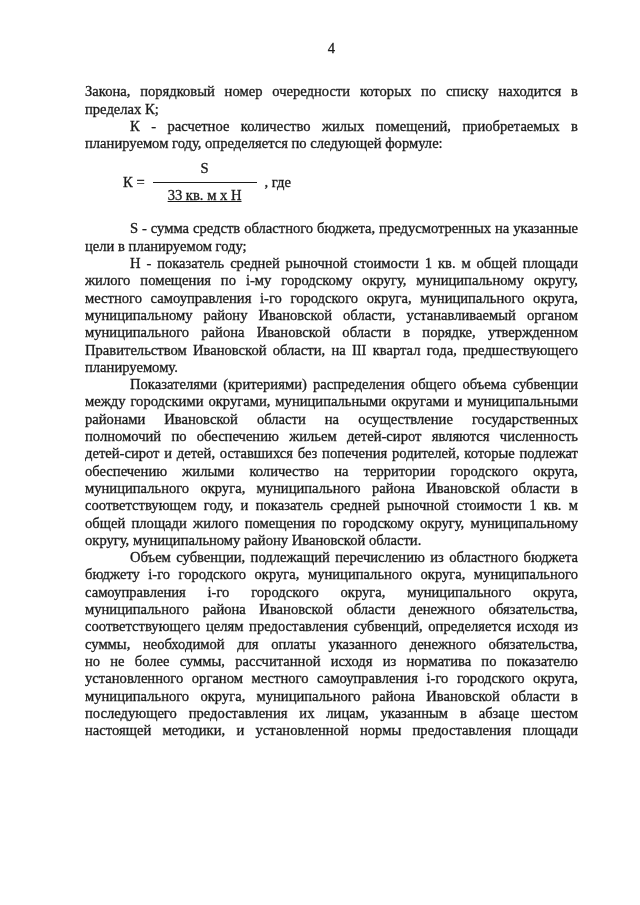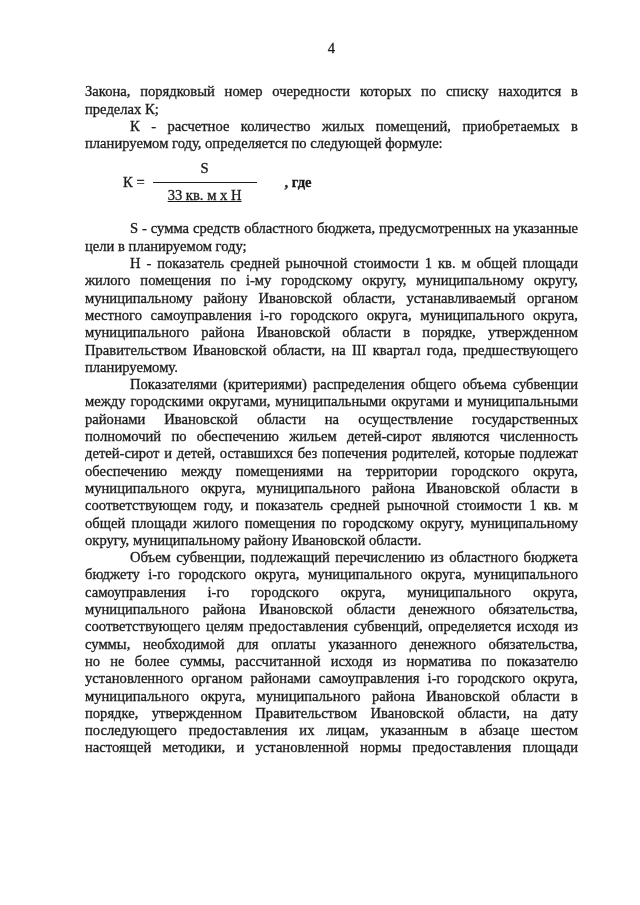--- a/index.html
+++ b/index.html
@@ -56,21 +56,21 @@
     margin: 0 8px;
   }
   .frac .num { line-height: 17px; padding-bottom: 5px; }
   .frac .den {
     line-height: 17px;
     border-top: 1.6px solid #1a1a1a;
     padding: 4px 15px 0 15px;
     white-space: nowrap;
     text-decoration: underline;
   }
-  .formula-suffix { white-space: nowrap; margin-left: 20px; font-weight: bold; }
+  .formula-suffix { white-space: nowrap; margin-left: 0; }
 </style>
 </head>
 <body>
 
 <div class="page">
   <div class="content">
 
     <div class="page-num">4</div>
 
     <div id="paras-before">
@@ -94,48 +94,47 @@
     </div>
 
     <div id="paras-after">
         <div class="para">
           <div class="line just ind">S - сумма средств областного бюджета, предусмотренных на указанные</div>
           <div class="line">цели в планируемом году;</div>
         </div>
         <div class="para">
           <div class="line just ind">Н - показатель средней рыночной стоимости 1 кв. м общей площади</div>
           <div class="line just">жилого помещения по i-му городскому округу, муниципальному округу,</div>
+          <div class="line just">местного самоуправления i-го городского округа, муниципального округа,</div>
           <div class="line just">муниципальному району Ивановской области, устанавливаемый органом</div>
-          <div class="line just">местного самоуправления i-го городского округа, муниципального округа,</div>
           <div class="line just">муниципального района Ивановской области в порядке, утвержденном</div>
           <div class="line just">Правительством Ивановской области, на III квартал года, предшествующего</div>
           <div class="line">планируемому.</div>
         </div>
         <div class="para">
           <div class="line just ind">Показателями (критериями) распределения общего объема субвенции</div>
           <div class="line just">между городскими округами, муниципальными округами и муниципальными</div>
           <div class="line just">районами Ивановской области на осуществление государственных</div>
           <div class="line just">полномочий по обеспечению жильем детей-сирот являются численность</div>
           <div class="line just">детей-сирот и детей, оставшихся без попечения родителей, которые подлежат</div>
-          <div class="line just">обеспечению между помещениями на территории городского округа,</div>
+          <div class="line just">обеспечению жилыми количество на территории городского округа,</div>
           <div class="line just">муниципального округа, муниципального района Ивановской области в</div>
           <div class="line just">соответствующем году, и показатель средней рыночной стоимости 1 кв. м</div>
           <div class="line just">общей площади жилого помещения по городскому округу, муниципальному</div>
           <div class="line">округу, муниципальному району Ивановской области.</div>
         </div>
         <div class="para">
           <div class="line just ind">Объем субвенции, подлежащий перечислению из областного бюджета</div>
           <div class="line just">бюджету i-го городского округа, муниципального округа, муниципального</div>
           <div class="line just">самоуправления i-го городского округа, муниципального округа,</div>
           <div class="line just">муниципального района Ивановской области денежного обязательства,</div>
           <div class="line just">соответствующего целям предоставления субвенций, определяется исходя из</div>
           <div class="line just">суммы, необходимой для оплаты указанного денежного обязательства,</div>
           <div class="line just">но не более суммы, рассчитанной исходя из норматива по показателю</div>
-          <div class="line just">установленного органом районами самоуправления i-го городского округа,</div>
+          <div class="line just">установленного органом местного самоуправления i-го городского округа,</div>
           <div class="line just">муниципального округа, муниципального района Ивановской области в</div>
-          <div class="line just">порядке, утвержденном Правительством Ивановской области, на дату</div>
           <div class="line just">последующего предоставления их лицам, указанным в абзаце шестом</div>
           <div class="line just">настоящей методики, и установленной нормы предоставления площади</div>
         </div>
       </div>
 
   </div>
 </div>
 
 </body></html>

